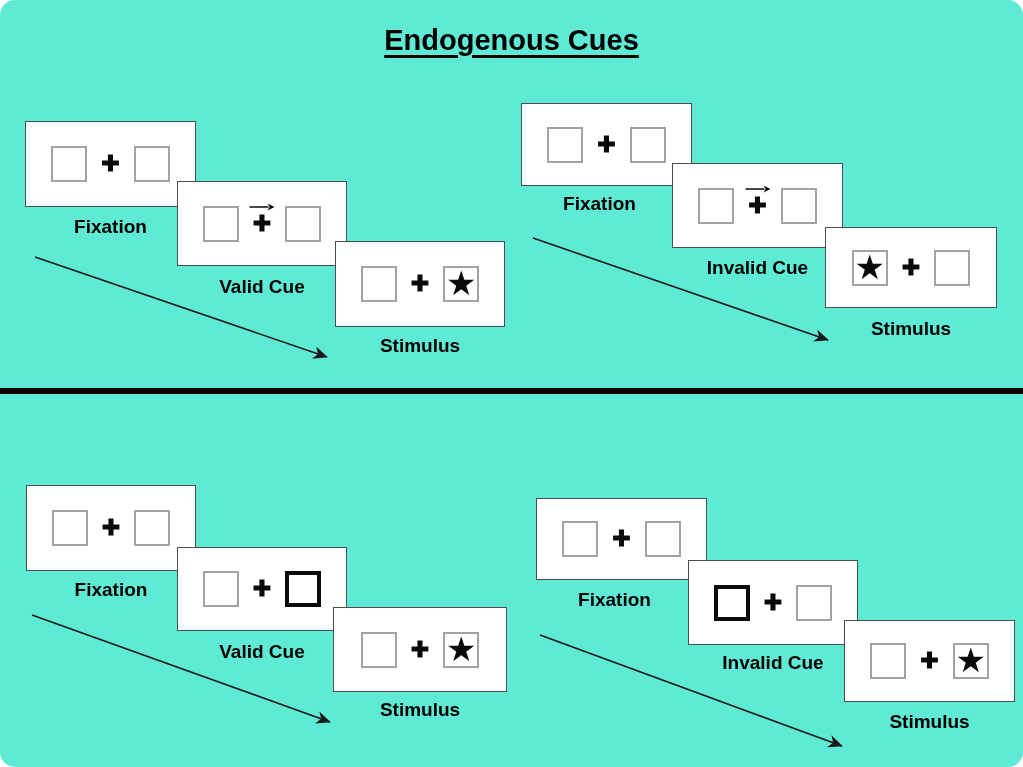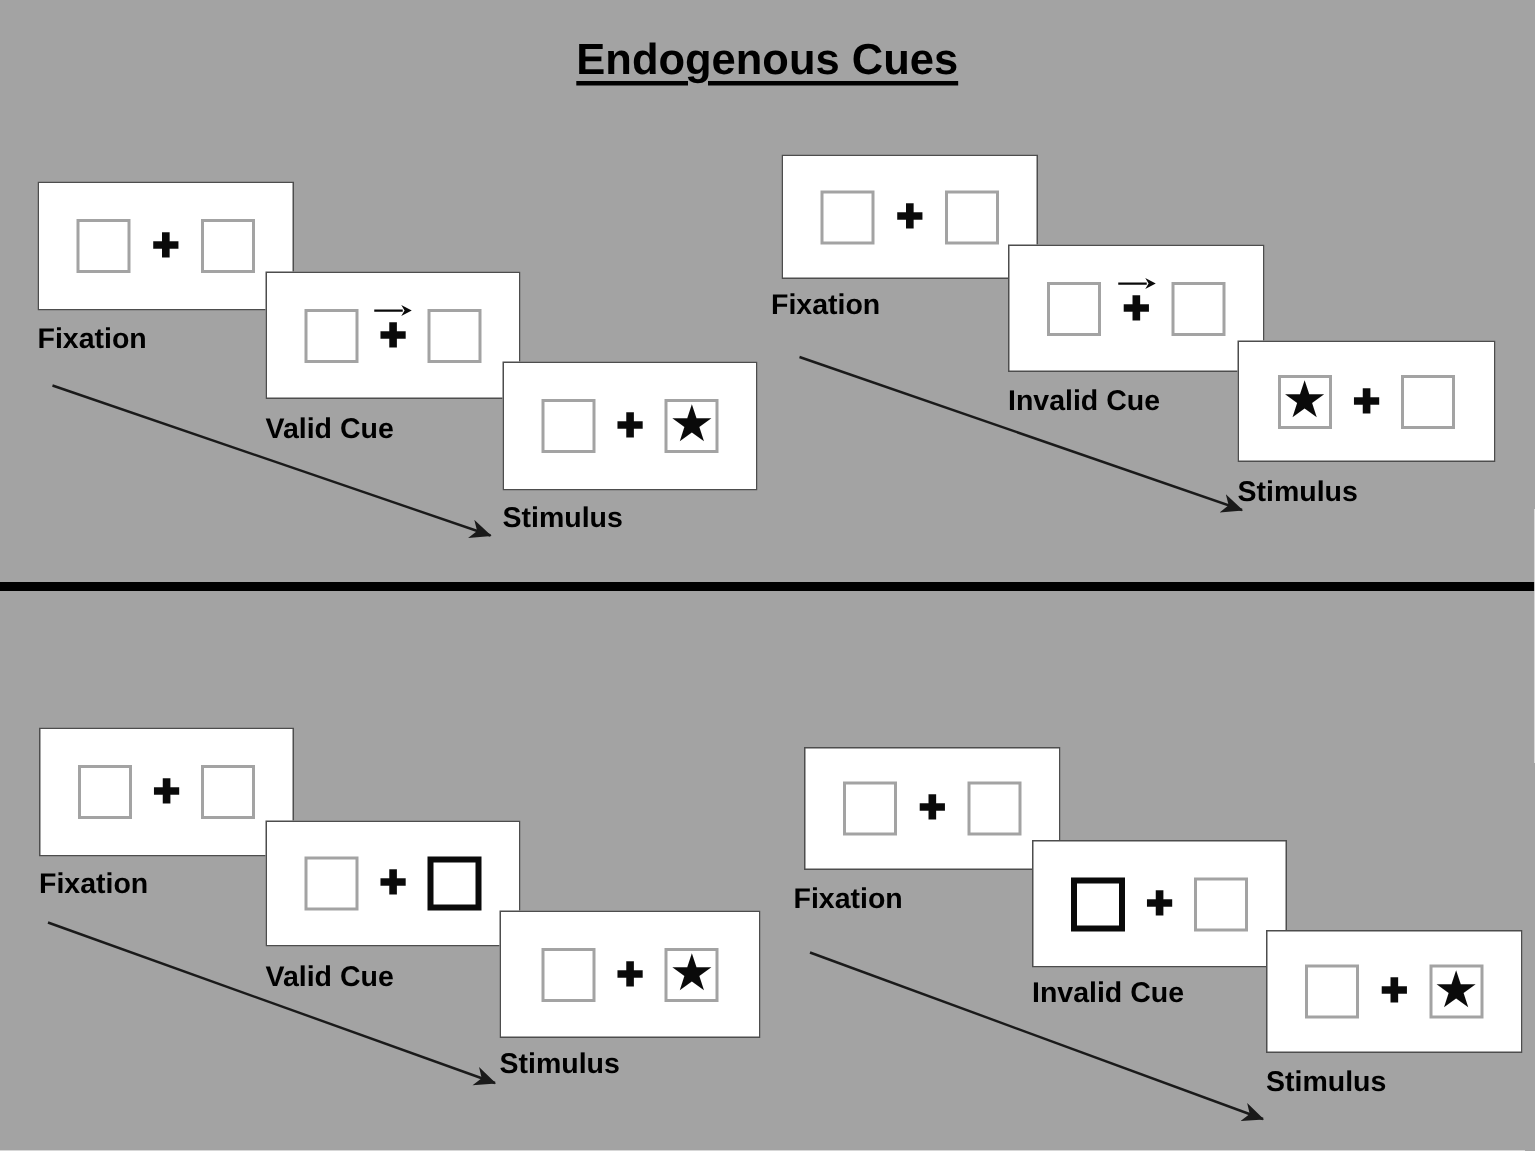--- a/index.html
+++ b/index.html
@@ -1,39 +1,39 @@
 <!DOCTYPE html>
 <html><head>
 <meta charset="utf-8">
 <style>
   html,body{margin:0;padding:0;background:#fff;}
   .canvas{
-    position:relative;width:1023px;height:767px;background:#a3a3a3;overflow:hidden;
-    font-family:"Liberation Sans", sans-serif;color:#000;
+    position:relative;width:1023px;height:767px;background:#5eead4;overflow:hidden;
+    font-family:"Liberation Sans", sans-serif;color:#000;border-radius:15px;
   }
   .sec-title{
     position:absolute;left:0;width:100%;text-align:center;
     font-size:29px;font-weight:bold;
     text-decoration:underline;text-decoration-thickness:2.5px;text-underline-offset:5px;
   }
   .divider{position:absolute;left:0;width:1023px;height:6px;background:#000;}
   .panel{
     position:absolute;background:#fff;border:1.5px solid #4d4d4d;box-sizing:border-box;
     display:flex;align-items:center;justify-content:center;gap:14px;
   }
   .box{
     width:36px;height:36px;border:2px solid #a3a3a3;box-sizing:border-box;background:#fff;
     display:flex;align-items:center;justify-content:center;
   }
   .box.bold{border:4px solid #0a0a0a;}
   .star{font-size:34px;line-height:34px;color:#0a0a0a;transform:translateY(-1px);}
   .cross-wrap{position:relative;display:flex;align-items:center;justify-content:center;}
   .cross{font-size:22px;line-height:24px;font-weight:bold;color:#0a0a0a;}
   .cue-arrow{position:absolute;left:50%;transform:translateX(-50%);top:-10px;}
-  .plabel{position:absolute;font-size:19px;font-weight:bold;white-space:nowrap;}
+  .plabel{position:absolute;text-align:center;font-size:19px;font-weight:bold;white-space:nowrap;}
   .arrows{position:absolute;left:0;top:0;width:1023px;height:767px;pointer-events:none;}
 </style>
 </head>
 <body>
 
 <div class="canvas">
 
   <svg class="arrows" viewBox="0 0 1023 767">
     <defs>
       <marker id="ah" markerWidth="11" markerHeight="10" refX="8.5" refY="4" orient="auto">

